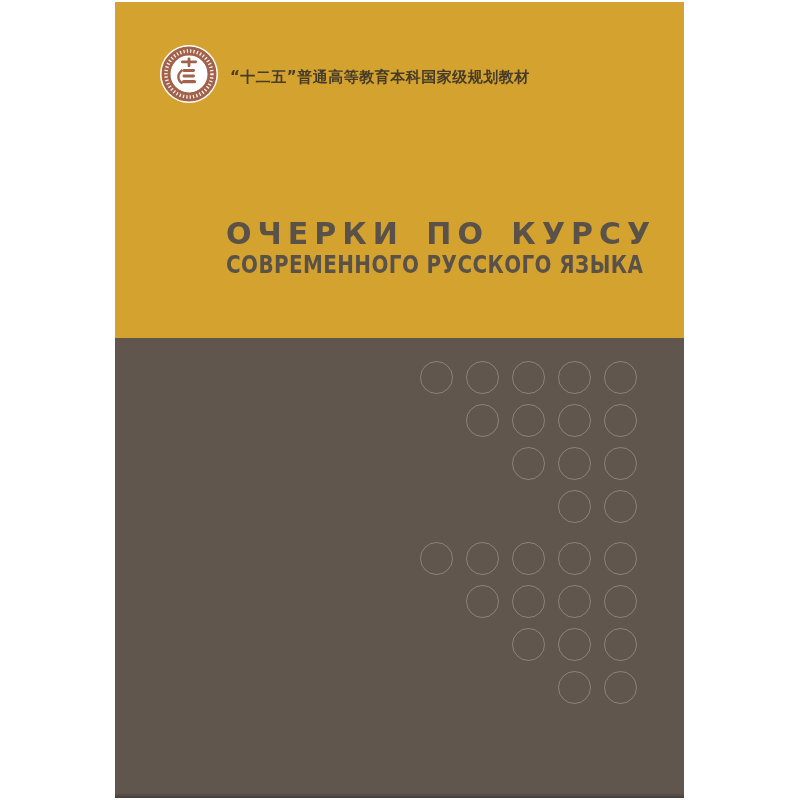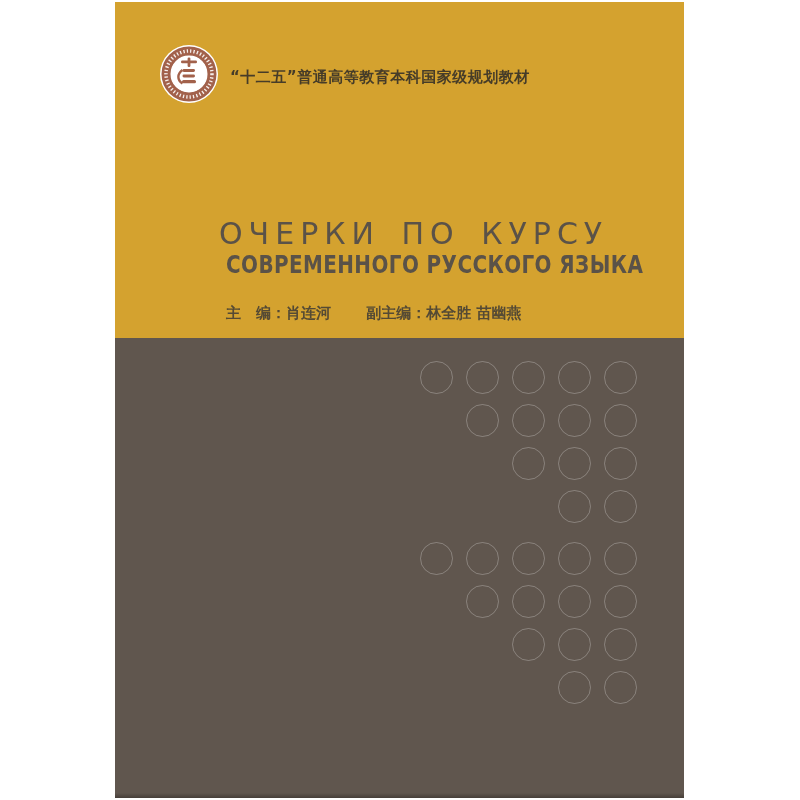--- a/index.html
+++ b/index.html
@@ -40,22 +40,22 @@
     font-size:15px;font-weight:bold;color:var(--series-text);
     letter-spacing:0.5px;white-space:nowrap;
   }
   .title-cn{
     position:absolute;left:110px;top:158px;margin:0;
     font-family:"Liberation Serif","DejaVu Serif",serif;
     font-size:50px;font-weight:bold;letter-spacing:1px;line-height:1.05;
     color:var(--title-text);white-space:nowrap;
   }
   .title-ru1{
-    position:absolute;left:104px;top:214px;
-    font-size:30px;font-weight:normal;letter-spacing:6px;word-spacing:6px;
+    position:absolute;left:111px;top:214px;
+    font-size:30px;font-weight:bold;letter-spacing:6px;word-spacing:6px;
     color:var(--title-text);white-space:nowrap;
   }
   .title-ru2{
     position:absolute;left:111px;top:249px;
     font-size:24px;font-weight:bold;letter-spacing:0.5px;
     color:var(--title-text);white-space:nowrap;
     transform:scaleX(0.83);transform-origin:left center;
   }
   .editors{
     position:absolute;left:111px;top:302px;
@@ -93,24 +93,20 @@
         </svg>
       </div>
 
       <div class="series-label">“十二五”普通高等教育本科国家级规划教材</div>
 
 
       <div class="title-ru1">ОЧЕРКИ ПО КУРСУ</div>
 
       <div class="title-ru2">СОВРЕМЕННОГО РУССКОГО ЯЗЫКА</div>
 
-      <div class="editors">
-        <span class="chief">主　编：肖连河</span>
-        <span class="assoc">副主编：林全胜 苗幽燕</span>
-      </div>
     </div>
 
     <div class="band-brown">
       <div id="circles">
           <div class="decor-circle" style="left: 304.5px; top: 22.5px;"></div>
           <div class="decor-circle" style="left: 350.5px; top: 22.5px;"></div>
           <div class="decor-circle" style="left: 396.5px; top: 22.5px;"></div>
           <div class="decor-circle" style="left: 442.5px; top: 22.5px;"></div>
           <div class="decor-circle" style="left: 488.5px; top: 22.5px;"></div>
           <div class="decor-circle" style="left: 350.5px; top: 65.5px;"></div>

